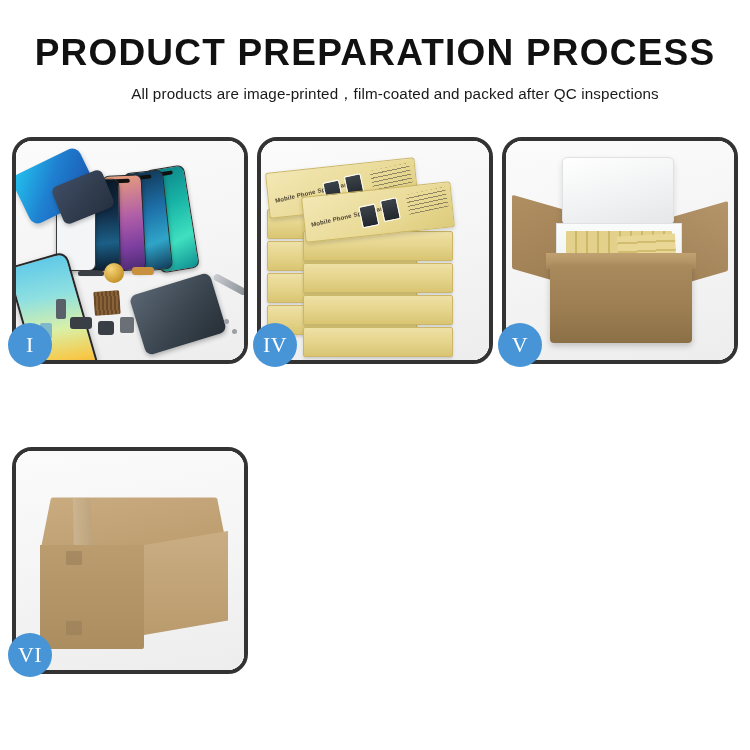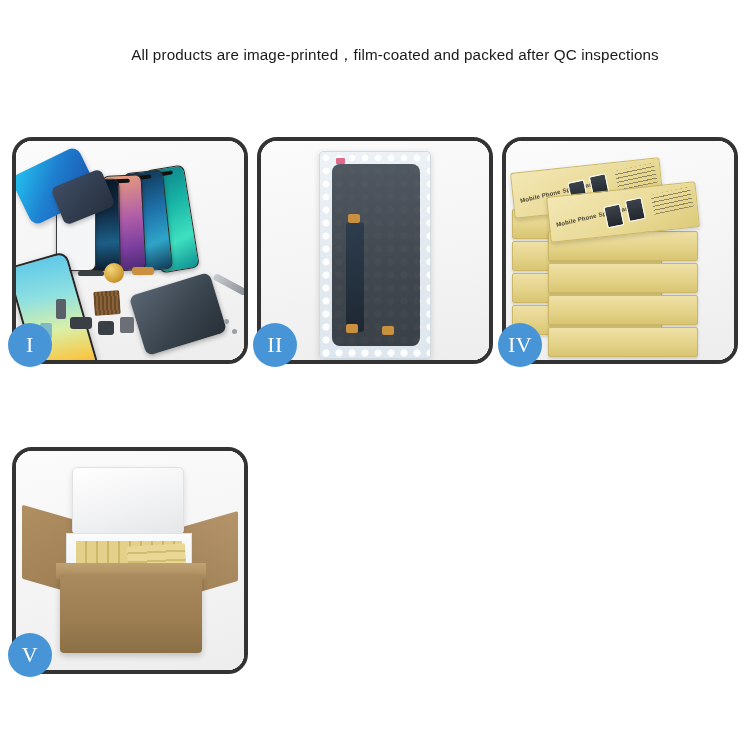--- a/index.html
+++ b/index.html
@@ -304,20 +304,21 @@
     position: absolute; width: 16px; height: 14px;
     background: rgba(150,124,88,.55); border-radius: 1px;
   }
 </style>
 </head>
 <body>
 
 <div class="page">
 
   <div class="header">
+    <div class="title">PRODUCT PREPARATION PROCESS</div>
     <div class="subtitle">All products are image-printed，film-coated and packed after QC inspections</div>
   </div>
 
   <div class="grid">
 
     <div class="panel">
       <div class="panel-inner">
         <div class="photo">
           <div class="p1-fan">
             <div class="p1-phone p1-ph-a">
@@ -350,35 +351,20 @@
           <div class="p1-part" style="left:116px;top:126px;width:22px;height:8px;border-radius:3px;background:#c9903f;"></div>
           <div class="p1-part" style="left:40px;top:158px;width:10px;height:20px;border-radius:2px;background:#596069;"></div>
           <div class="p1-part" style="left:24px;top:182px;width:12px;height:16px;border-radius:2px;background:#7fb8c9;"></div>
           <div class="p1-part" style="left:208px;top:178px;width:5px;height:5px;border-radius:50%;background:#9aa0a6;"></div>
           <div class="p1-part" style="left:216px;top:188px;width:5px;height:5px;border-radius:50%;background:#9aa0a6;"></div>
         </div>
       </div>
       <div class="badge">I</div>
     </div>
 
-    <div class="panel">
-      <div class="panel-inner">
-        <div class="photo">
-          <div class="p2-bag">
-            <div class="p2-lcd"></div>
-            <div class="p2-flex"></div>
-            <div class="p2-conn" style="left:28px;top:62px;"></div>
-            <div class="p2-conn" style="left:26px;top:172px;"></div>
-            <div class="p2-conn" style="left:62px;top:174px;"></div>
-            <div class="p2-tab"></div>
-          </div>
-        </div>
-      </div>
-      <div class="badge">II</div>
-    </div>
 
 
     <div class="panel">
       <div class="panel-inner">
         <div class="photo">
           <div class="p4-stack">
 
             <div class="p4-box" style="left:0px;top:52px;"></div>
             <div class="p4-box" style="left:0px;top:84px;"></div>
             <div class="p4-box" style="left:0px;top:116px;"></div>
@@ -417,15 +403,28 @@
           <div class="p5-foambody"></div>
           <div class="p5-inner"></div>
           <div class="p5-inner2"></div>
           <div class="p5-carton-top"></div>
           <div class="p5-carton"></div>
         </div>
       </div>
       <div class="badge">V</div>
     </div>
 
+    <div class="panel">
+      <div class="panel-inner">
+        <div class="photo">
+          <div class="p6-top"></div>
+          <div class="p6-tape"></div>
+          <div class="p6-side"></div>
+          <div class="p6-front"></div>
+          <div class="p6-tab" style="left:50px;top:100px;"></div>
+          <div class="p6-tab" style="left:50px;top:170px;"></div>
+        </div>
+      </div>
+      <div class="badge">VI</div>
+    </div>
 
   </div>
 </div>
 
 </body></html>

